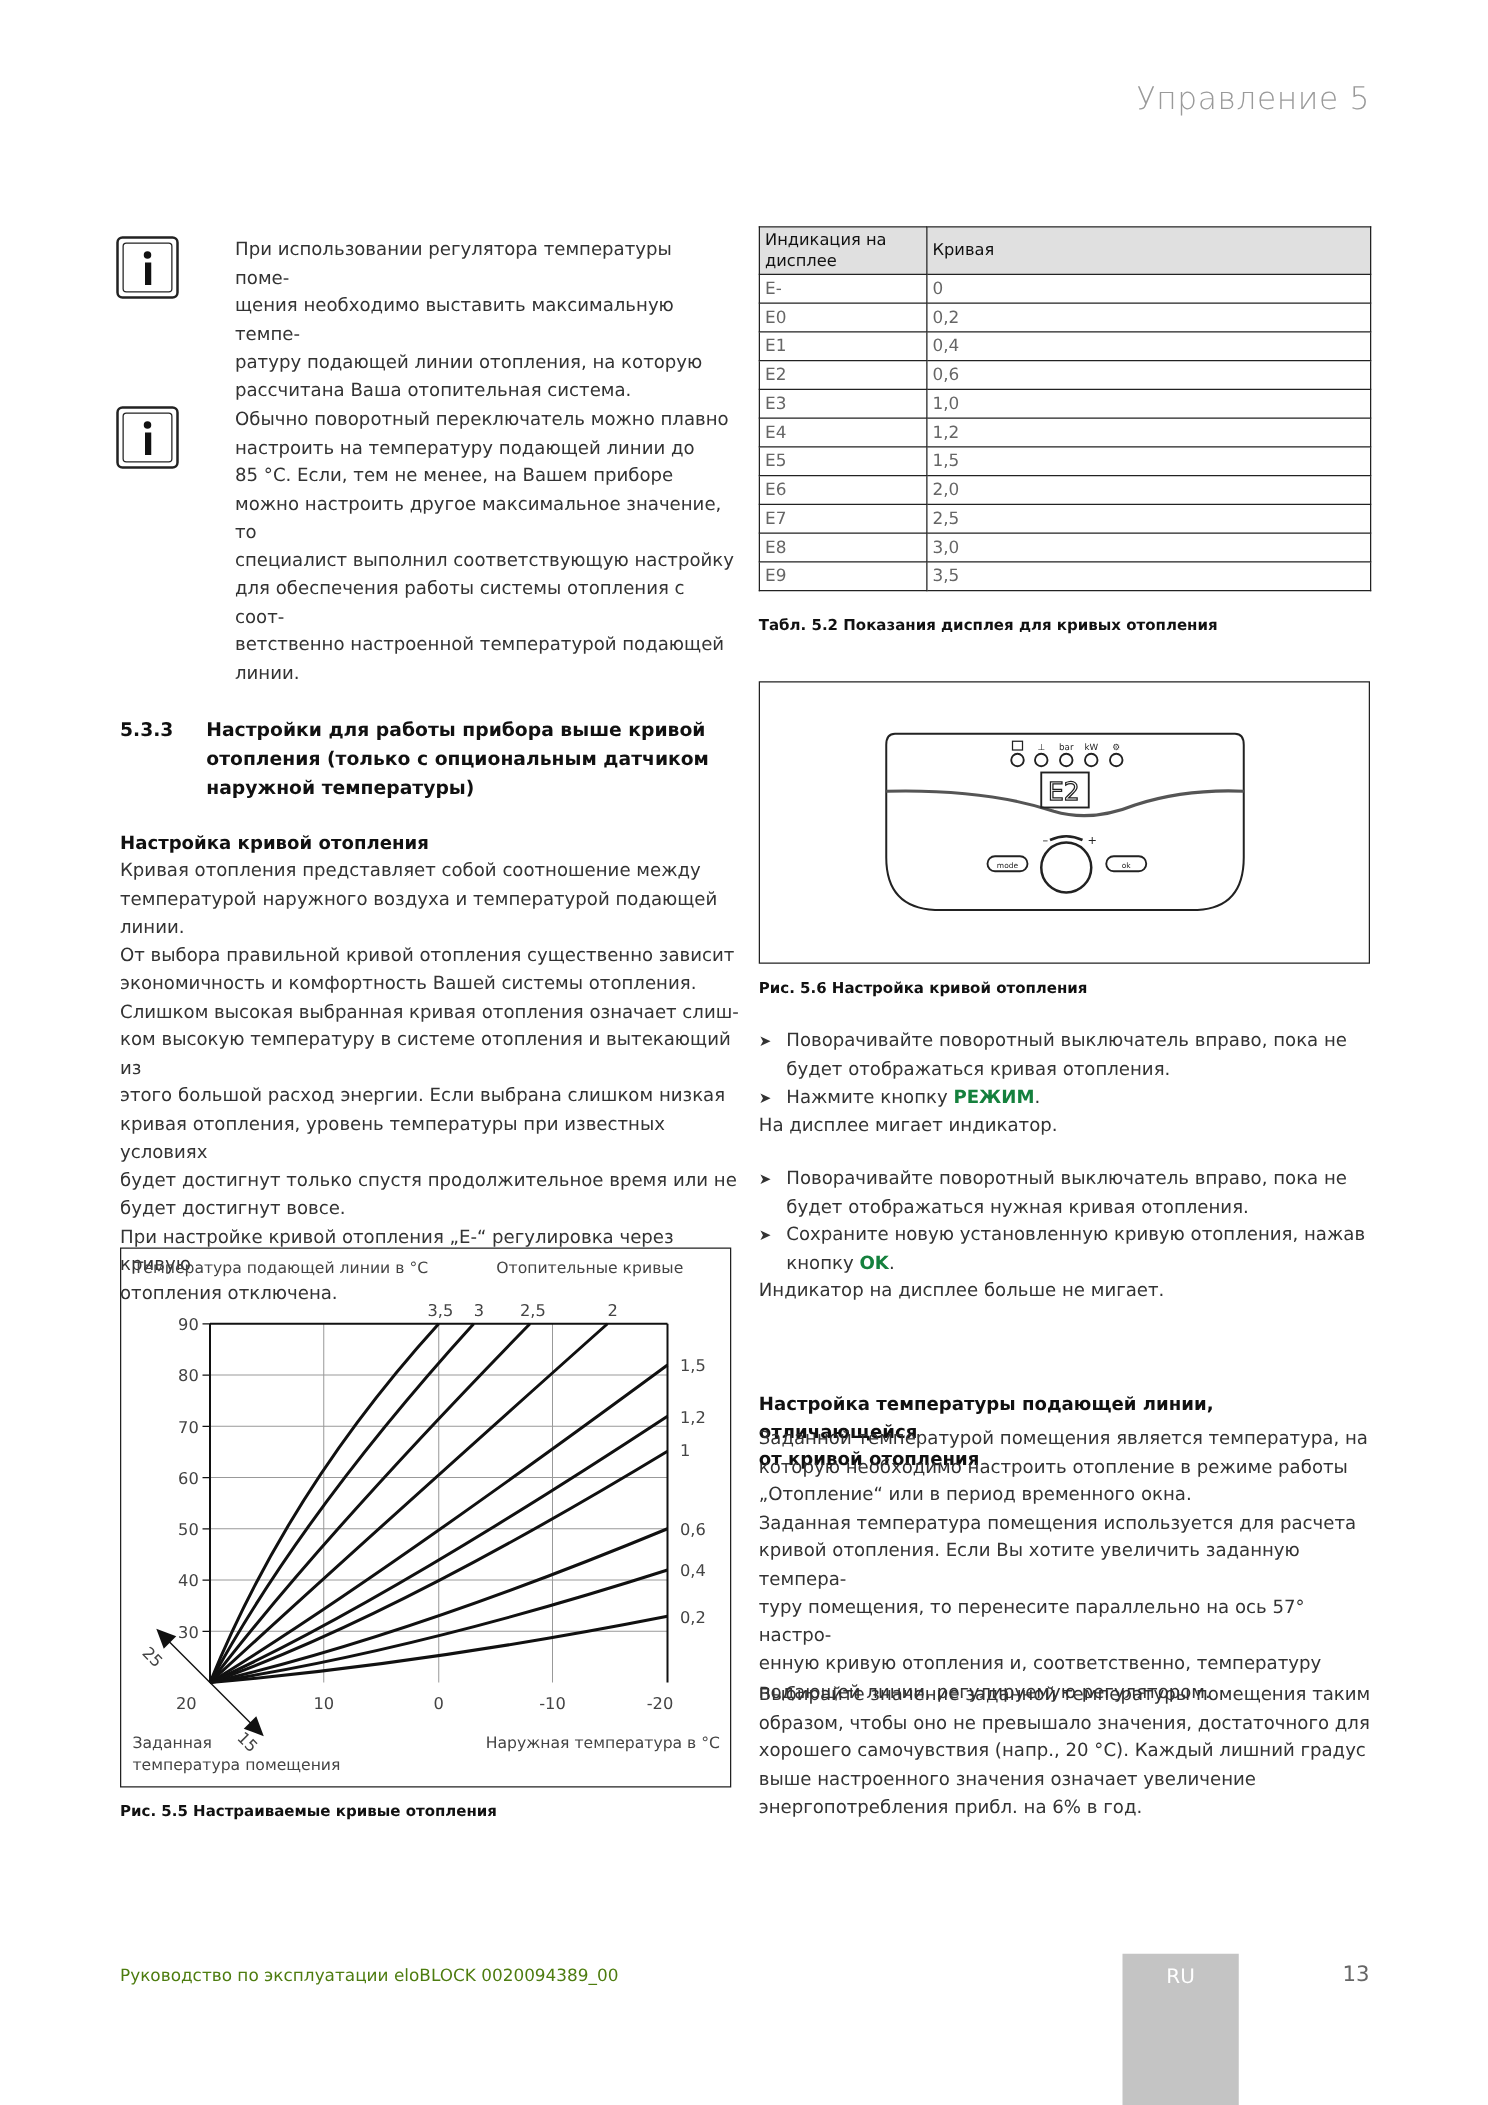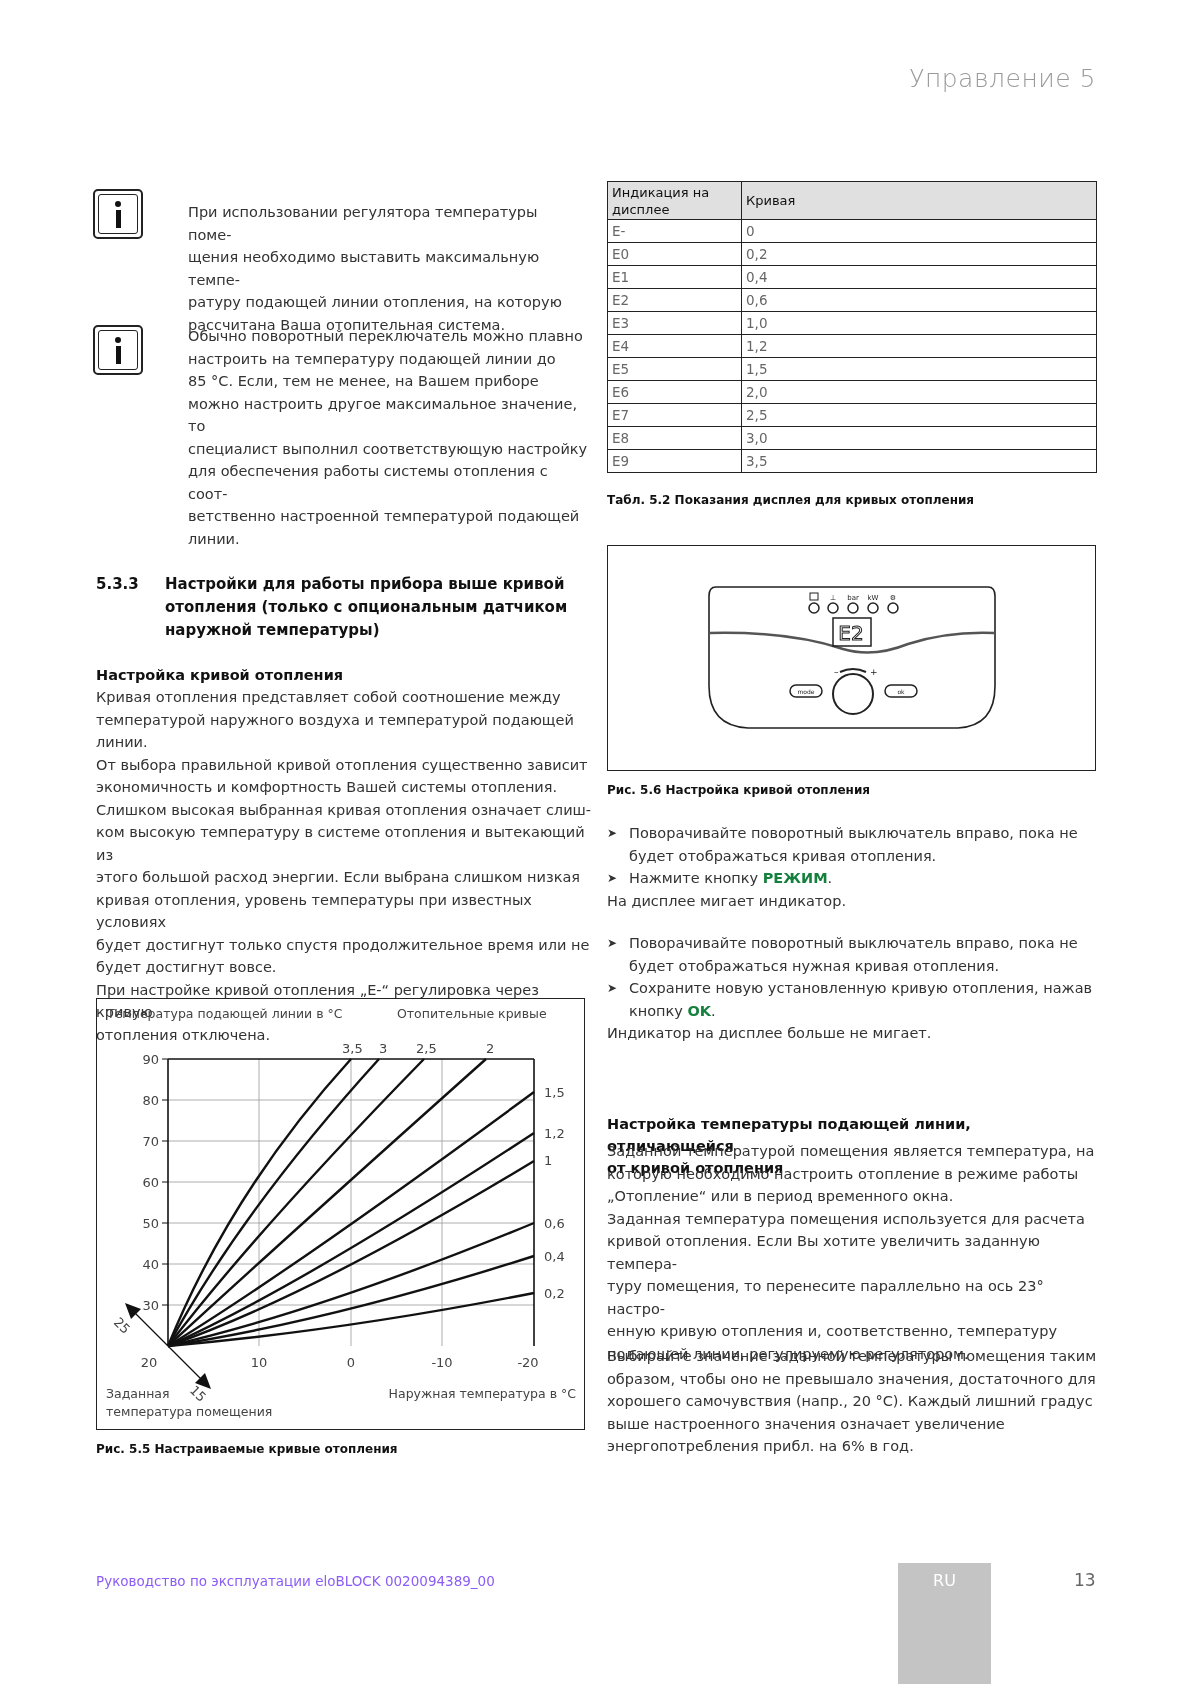--- a/index.html
+++ b/index.html
@@ -18,37 +18,37 @@
   table.disp td.c1 { width:125px; }
   .caption { font-size:12px; font-weight:bold; color:#111; }
   .h3 { font-size:15px; font-weight:bold; color:#111; line-height:23px; }
   .h4 { font-size:14.5px; font-weight:bold; color:#111; line-height:22px; }
   .body { font-size:14.5px; line-height:22.5px; color:#333; }
   .bullet { display:flex; }
   .bullet .arrow { width:22px; flex:none; font-size:12px; line-height:22.5px; }
   .strong { font-weight:bold; color:#15803d; }
   .chart-box { border:1.5px solid #222; box-sizing:border-box; }
   .panel-box { border:1.5px solid #222; box-sizing:border-box; }
-  .footer-text { font-size:13.5px; color:#8b5cf6; }
+  .footer-text { font-size:13.5px; color:#4d7c0f; }
   .lang-box { background:#c4c4c4; color:#fff; font-size:16px; text-align:center; }
   .page-num { font-size:17px; color:#666; }
   svg text { font-family:"DejaVu Sans", sans-serif; }
 </style>
 </head>
 <body>
 
 <div class="abs header-title">Управление 5</div>
 
 <div class="abs info-icon" style="left:93px; top:189px;">
     <div class="inner">
       <div class="dot"></div>
       <div class="bar"></div>
     </div>
   </div>
-<div class="abs note" style="left:188px; top:189px;margin-top:12px;">
+<div class="abs note" style="left:188px; top:189px;">
   <div>При использовании регулятора температуры поме-</div>
   <div>щения необходимо выставить максимальную темпе-</div>
   <div>ратуру подающей линии отопления, на которую</div>
   <div>рассчитана Ваша отопительная система.</div>
 </div>
 
 <div class="abs info-icon" style="left:93px; top:325px;">
     <div class="inner">
       <div class="dot"></div>
       <div class="bar"></div>
@@ -302,21 +302,21 @@
 <div class="abs h4" style="left:607px; top:1095px; width:490px;margin-top:18px;">
   <div>Настройка температуры подающей линии, отличающейся</div>
   <div>от кривой отопления</div>
 </div>
 <div class="abs body" style="left:607px; top:1140px; width:490px;">
   <div>Заданной температурой помещения является температура, на</div>
   <div>которую необходимо настроить отопление в режиме работы</div>
   <div>„Отопление“ или в период временного окна.</div>
   <div>Заданная температура помещения используется для расчета</div>
   <div>кривой отопления. Если Вы хотите увеличить заданную темпера-</div>
-  <div>туру помещения, то перенесите параллельно на ось 23° настро-</div>
+  <div>туру помещения, то перенесите параллельно на ось 57° настро-</div>
   <div>енную кривую отопления и, соответственно, температуру</div>
   <div>подающей линии, регулируемую регулятором.</div>
 </div>
 <div class="abs body" style="left:607px; top:1345px; width:490px;">
   <div>Выбирайте значение заданной температуры помещения таким</div>
   <div>образом, чтобы оно не превышало значения, достаточного для</div>
   <div>хорошего самочувствия (напр., 20 °C). Каждый лишний градус</div>
   <div>выше настроенного значения означает увеличение</div>
   <div>энергопотребления прибл. на 6% в год.</div>
 </div>

